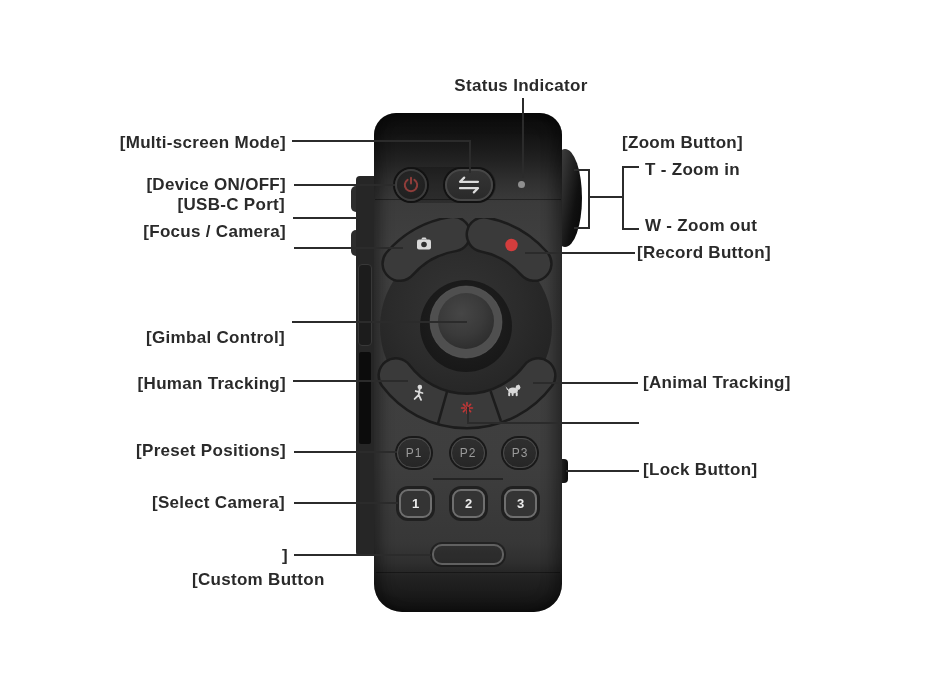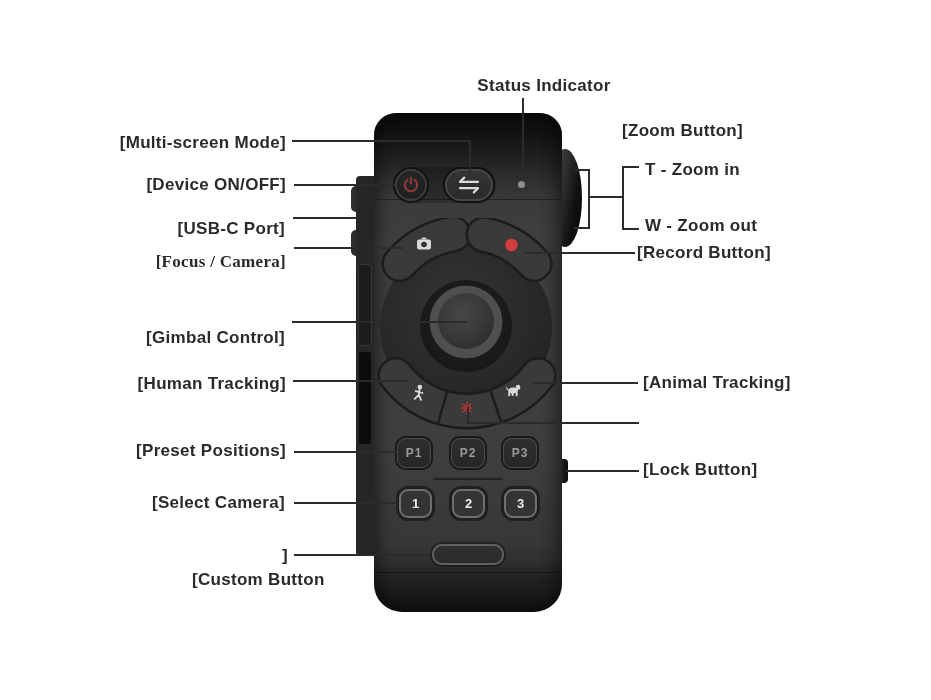--- a/index.html
+++ b/index.html
@@ -33,23 +33,23 @@
   #port-cover{position:absolute;left:358px;top:264px;width:14px;height:82px;border-radius:4px;
     background:#1c1c1c;border:1px solid #383838;z-index:3;box-sizing:border-box;}
   #side-slot{position:absolute;left:359px;top:352px;width:12px;height:92px;border-radius:2px;
     background:#0c0c0c;z-index:3;}
   .side-bump{position:absolute;width:10px;height:26px;border-radius:5px;background:#2d2d2d;z-index:1;}
   #zoom-rocker{position:absolute;left:548px;top:149px;width:34px;height:98px;border-radius:50%;
     background:linear-gradient(100deg,#757575 0%,#3a3a3a 30%,#101010 72%,#060606 100%);z-index:1;}
   #lock-btn{position:absolute;left:556px;top:459px;width:12px;height:24px;border-radius:4px;
     background:linear-gradient(90deg,#333,#0b0b0b);z-index:1;}
   #cluster-svg{position:absolute;left:365px;top:218px;z-index:8;}
-  .pbtn{position:absolute;width:34px;height:30px;border-radius:9px;z-index:8;
+  .pbtn{position:absolute;width:34px;height:30px;border-radius:15px;z-index:8;
     background:linear-gradient(180deg,#2f2f2f,#262626);border:1px solid #4a4a4a;
-    box-shadow:0 0 0 2px #191919;color:#9a9a9a;font-size:12px;font-weight:700;letter-spacing:1px;
+    box-shadow:0 0 0 2px #191919;color:#9a9a9a;font-size:12px;font-weight:400;letter-spacing:1px;
     display:flex;align-items:center;justify-content:center;box-sizing:border-box;}
   .nbtn{position:absolute;width:33px;height:29px;border-radius:9px;z-index:8;
     background:#343434;border:2px solid #6f6f6f;box-shadow:0 0 0 3px #202020;
     color:#ececec;font-size:13px;font-weight:700;
     display:flex;align-items:center;justify-content:center;box-sizing:border-box;}
   #btn-divider{position:absolute;left:433px;top:478px;width:70px;height:2px;background:#242424;z-index:8;}
   #custom-btn{position:absolute;left:432px;top:544px;width:72px;height:21px;border-radius:10px;
     border:2px solid #616161;background:rgba(0,0,0,.10);box-shadow:0 0 0 2px rgba(0,0,0,.35);
     z-index:8;box-sizing:border-box;}
   .z40{z-index:40;} .z50{z-index:50;}
@@ -175,31 +175,31 @@
   <div class="line hline z40" style="left:566px;top:470px;width:73px;"></div>
 
   <div class="line hline z40" style="left:574px;top:169px;width:15px;"></div>
   <div class="line hline z40" style="left:574px;top:227px;width:15px;"></div>
   <div class="line vline z40" style="left:588px;top:169px;height:60px;"></div>
   <div class="line hline z40" style="left:589px;top:196px;width:34px;"></div>
   <div class="line vline z40" style="left:622px;top:166px;height:64px;"></div>
   <div class="line hline z40" style="left:623px;top:166px;width:16px;"></div>
   <div class="line hline z40" style="left:623px;top:228px;width:16px;"></div>
 
-  <div class="label z50" style="left:521px;top:76px;transform:translateX(-50%);margin-left:23px;">Status Indicator</div>
+  <div class="label z50" style="left:521px;top:76px;transform:translateX(-50%);">Status Indicator</div>
   <div class="label z50" style="right:645px;top:133px;">[Multi-screen Mode]</div>
   <div class="label z50" style="right:645px;top:175px;margin-left:12px;">[Device ON/OFF]</div>
-  <div class="label z50" style="right:646px;top:219px;text-align:center;">[USB-C Port]</div>
-  <div class="label z50" style="right:645px;top:252px;font-family:Liberation Serif, serif;">[Focus / Camera]</div>
+  <div class="label z50" style="right:646px;top:195px;text-align:center;">[USB-C Port]</div>
+  <div class="label z50" style="right:645px;top:222px;">[Focus / Camera]</div>
   <div class="label z50" style="right:646px;top:328px;">[Gimbal Control]</div>
   <div class="label z50" style="right:645px;top:441px;">[Preset Positions]</div>
   <div class="label z50" style="right:645px;top:374px;">[Human Tracking]</div>
   <div class="label z50" style="right:646px;top:493px;">[Select Camera]</div>
   <div class="label z50" style="right:643px;top:546px;">]</div>
   <div class="label z50" style="left:192px;top:570px;">[Custom Button</div>
-  <div class="label z50" style="left:622px;top:121px;">[Zoom Button]</div>
+  <div class="label z50" style="left:622px;top:133px;">[Zoom Button]</div>
   <div class="label z50" style="left:645px;top:160px;">T - Zoom in</div>
   <div class="label z50" style="left:645px;top:216px;">W - Zoom out</div>
   <div class="label z50" style="left:637px;top:243px;">[Record Button]</div>
   <div class="label z50" style="left:643px;top:373px;">[Animal Tracking]</div>
   <div class="label z50" style="left:643px;top:460px;">[Lock Button]</div>
 
 </div>
 
 </body></html>

